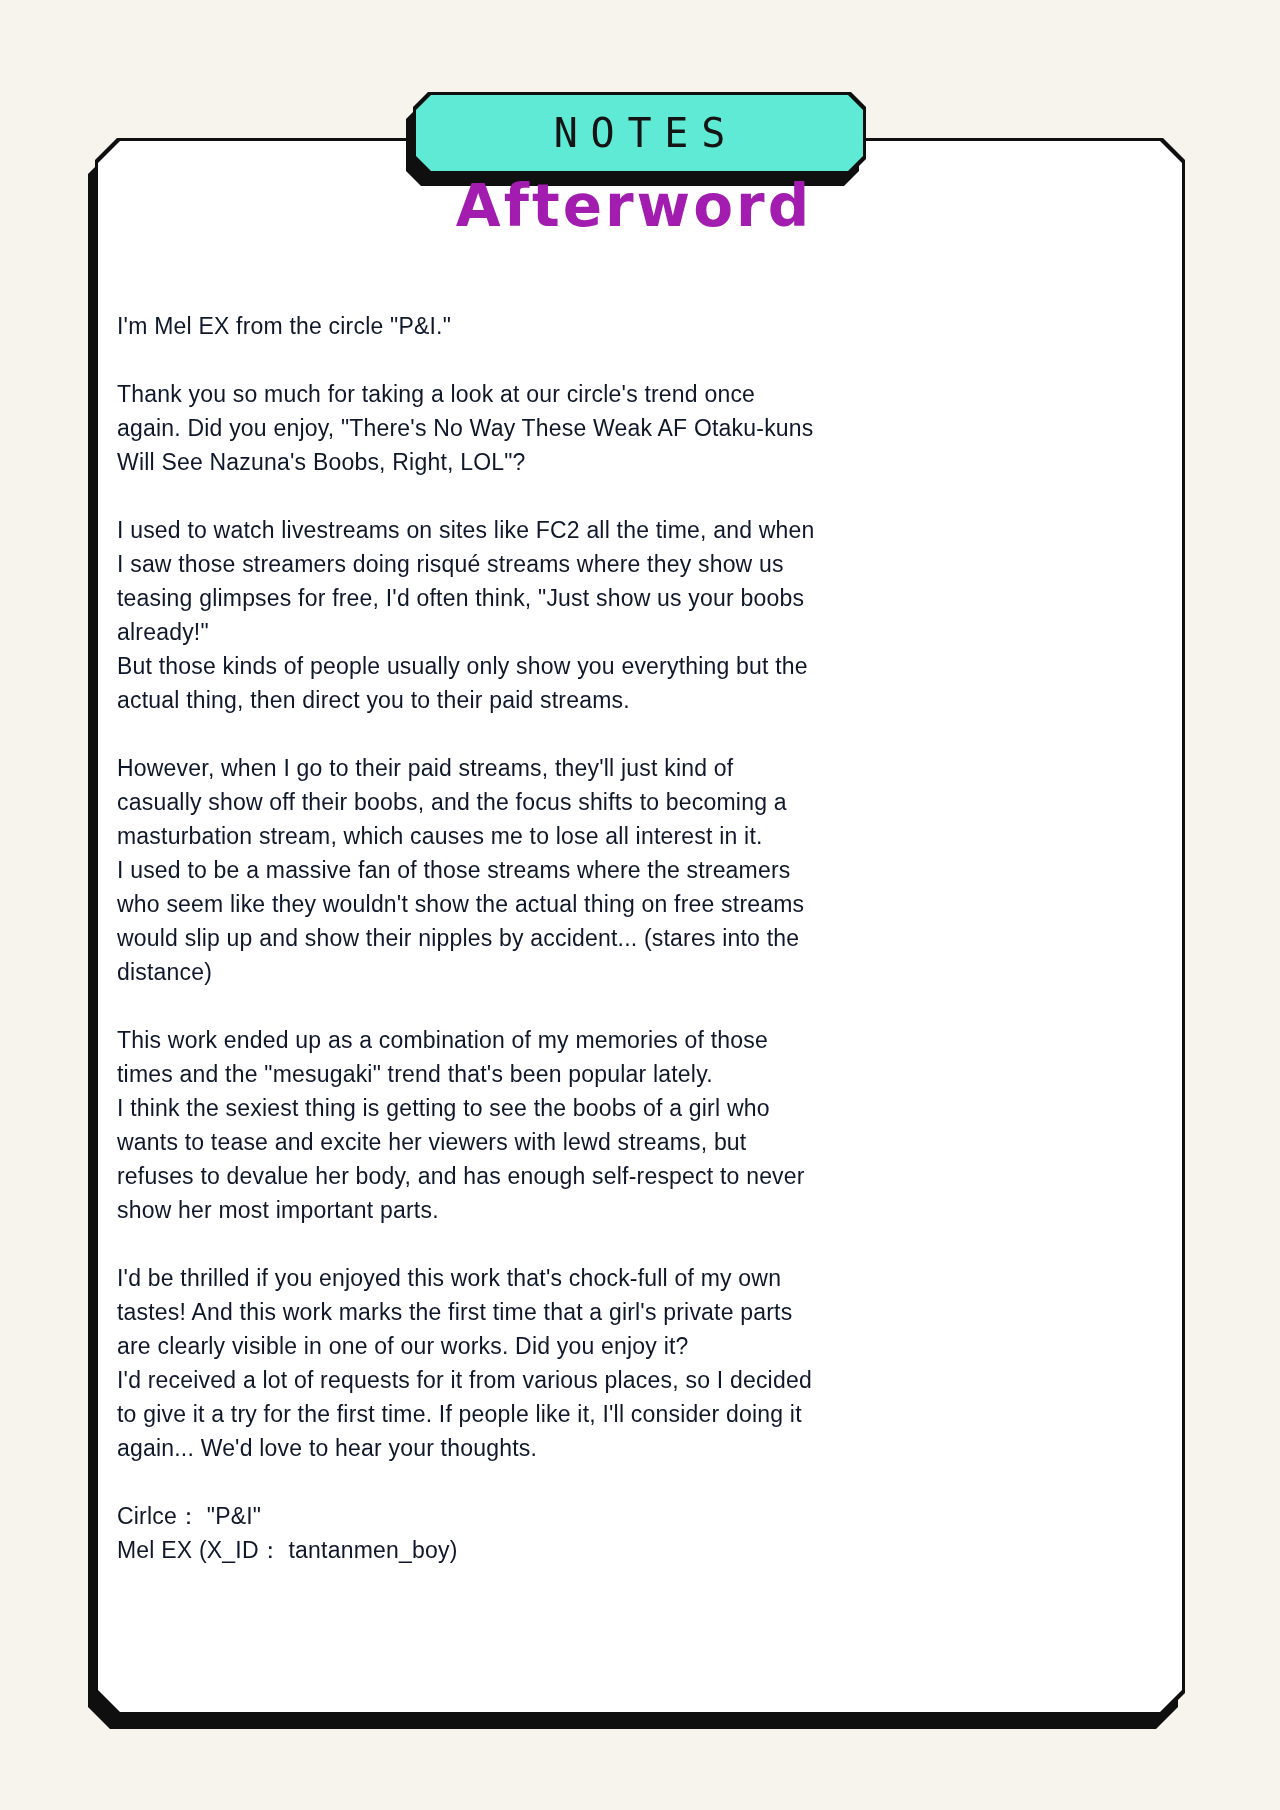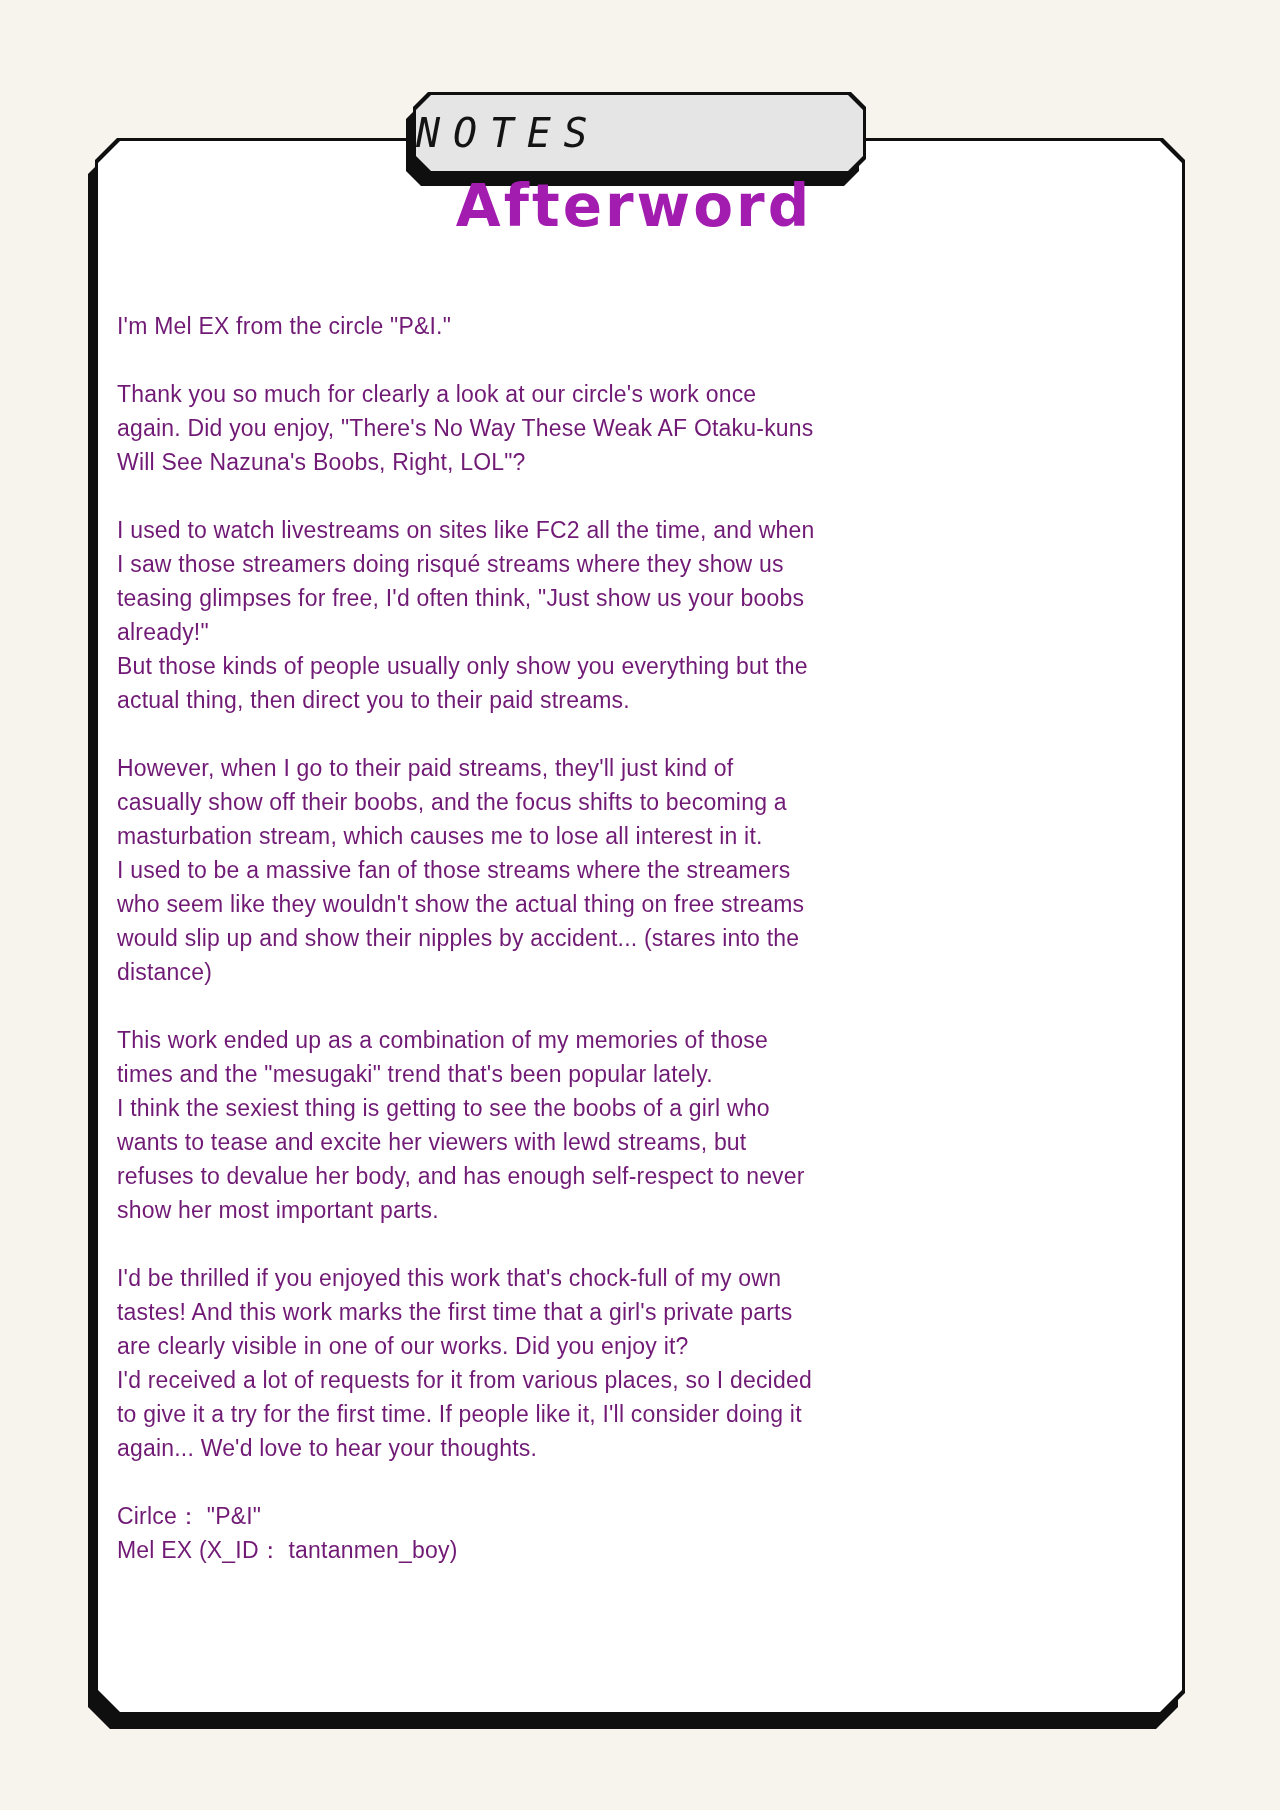--- a/index.html
+++ b/index.html
@@ -56,22 +56,22 @@
     z-index: 3;
   }
   .tab {
     position: absolute;
     left: 413px; top: 92px; width: 453px; height: 82px;
     background: #0f0f0f;
     z-index: 4;
   }
   .tab-inner {
     position: absolute; inset: 3px;
-    background: #e5e5e5;
-    display: flex; align-items: center; justify-content: flex-start; font-style: italic;
+    background: #5eead4;
+    display: flex; align-items: center; justify-content: center;
   }
   .tab-label {
     font-family: "DejaVu Sans Mono", monospace;
     font-size: 40px;
     font-weight: 500;
     letter-spacing: 0.32em;
     margin-right: -0.32em; 
     color: #141414;
   }
 
@@ -90,21 +90,21 @@
     transform: translateX(-6px);
   }
 
   
   .body-text {
     position: absolute;
     left: 117px; top: 309px; width: 980px;
     z-index: 5;
     font-size: 23px;
     line-height: 34px;
-    color: #701a75;
+    color: #0f172a;
   }
   .body-text p {
     margin: 0 0 34px 0;
     white-space: pre;   
     letter-spacing: 0.2px;
   }
 </style>
 </head>
 <body>
 
@@ -121,21 +121,21 @@
   <div class="tab chamfer-sm">
     <div class="tab-inner chamfer-sm">
       <span class="tab-label">NOTES</span>
     </div>
   </div>
 
   <h1 class="title">Afterword</h1>
 
   <div class="body-text">
     <p>I'm Mel EX from the circle "P&amp;I."</p>
-    <p>Thank you so much for clearly a look at our circle's work once
+    <p>Thank you so much for taking a look at our circle's trend once
 again. Did you enjoy, "There's No Way These Weak AF Otaku-kuns
 Will See Nazuna's Boobs, Right, LOL"?</p>
     <p>I used to watch livestreams on sites like FC2 all the time, and when
 I saw those streamers doing risqué streams where they show us
 teasing glimpses for free, I'd often think, "Just show us your boobs
 already!"
 But those kinds of people usually only show you everything but the
 actual thing, then direct you to their paid streams.</p>
     <p>However, when I go to their paid streams, they'll just kind of
 casually show off their boobs, and the focus shifts to becoming a

